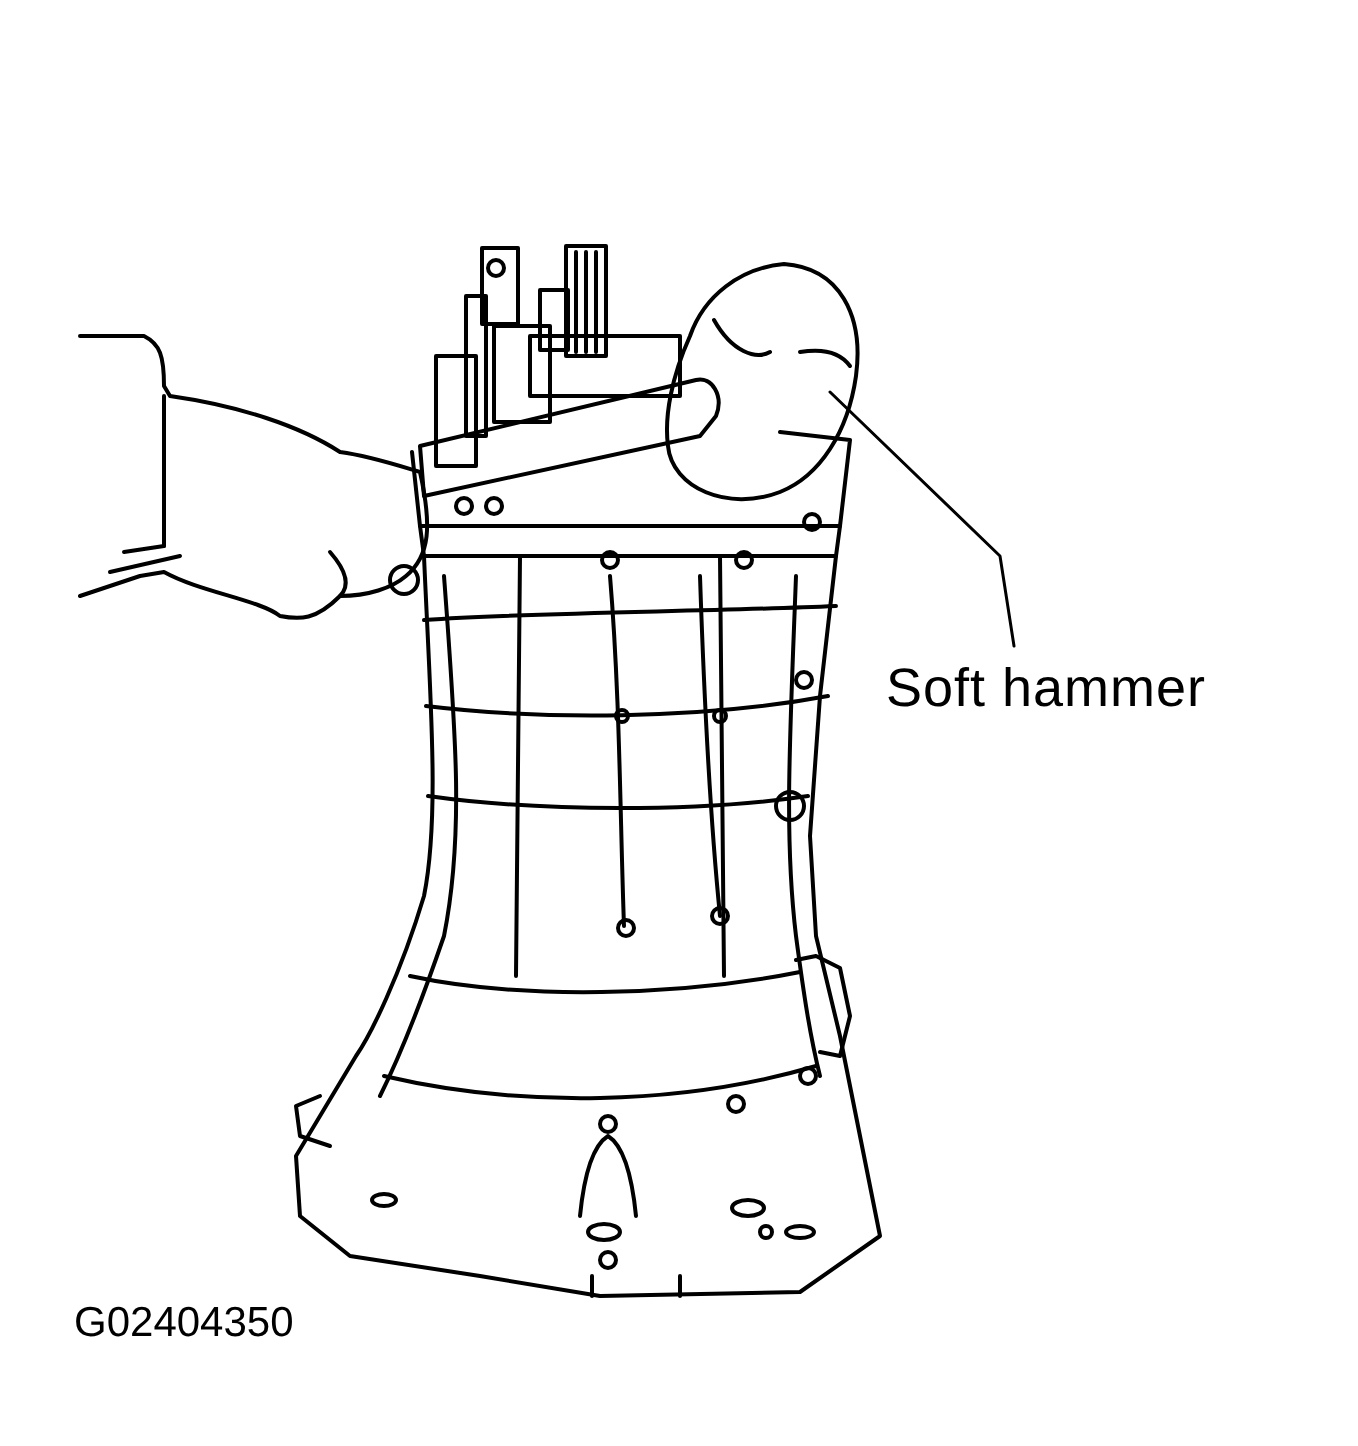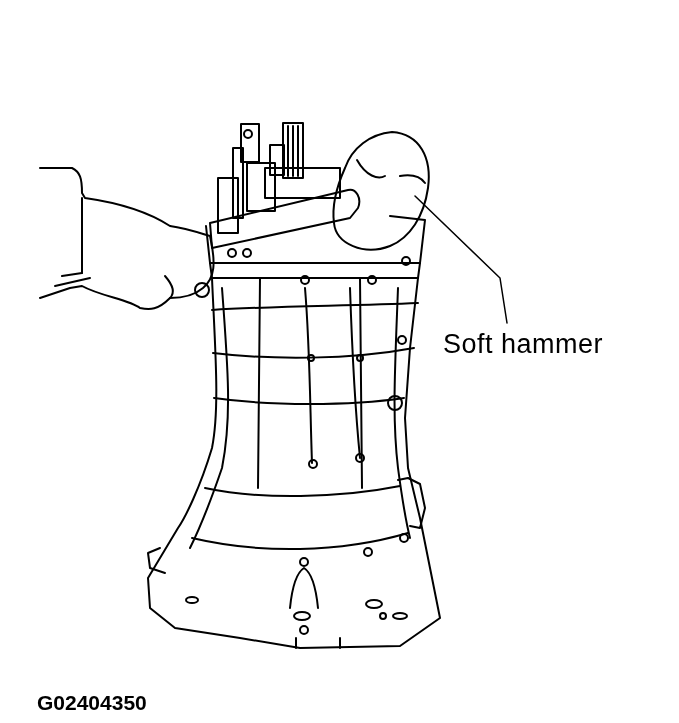--- a/index.html
+++ b/index.html
@@ -1,20 +1,20 @@
 <!DOCTYPE html>
 <html><head>
   <meta charset="utf-8">
   <style>
     html, body { margin: 0; padding: 0; background: #ffffff; }
     body { width: 679px; height: 723px; position: relative; overflow: hidden; }
     #diagram { position: absolute; left: 0; top: 0; width: 679px; height: 723px; margin-top: 48px; }
     .lbl { position: absolute; font-family: "Liberation Sans", sans-serif; color: #000; white-space: nowrap; }
     #callout { left: 443px; top: 281px; font-size: 27px; letter-spacing: 0.5px; }
-    #figid { left: 37px; top: 643px; font-size: 21px; font-weight: bold; }
+    #figid { left: 37px; top: 602px; font-size: 21px; font-weight: normal; }
     svg * { vector-effect: non-scaling-stroke; }
   </style>
 </head>
 <body>
 
 <div id="diagram">
   <svg width="679" height="723" viewBox="0 0 679 723" fill="none" stroke="#000" stroke-width="2" stroke-linejoin="round" stroke-linecap="round">
 
     <g>
       <rect x="233" y="100" width="10" height="70"></rect>

